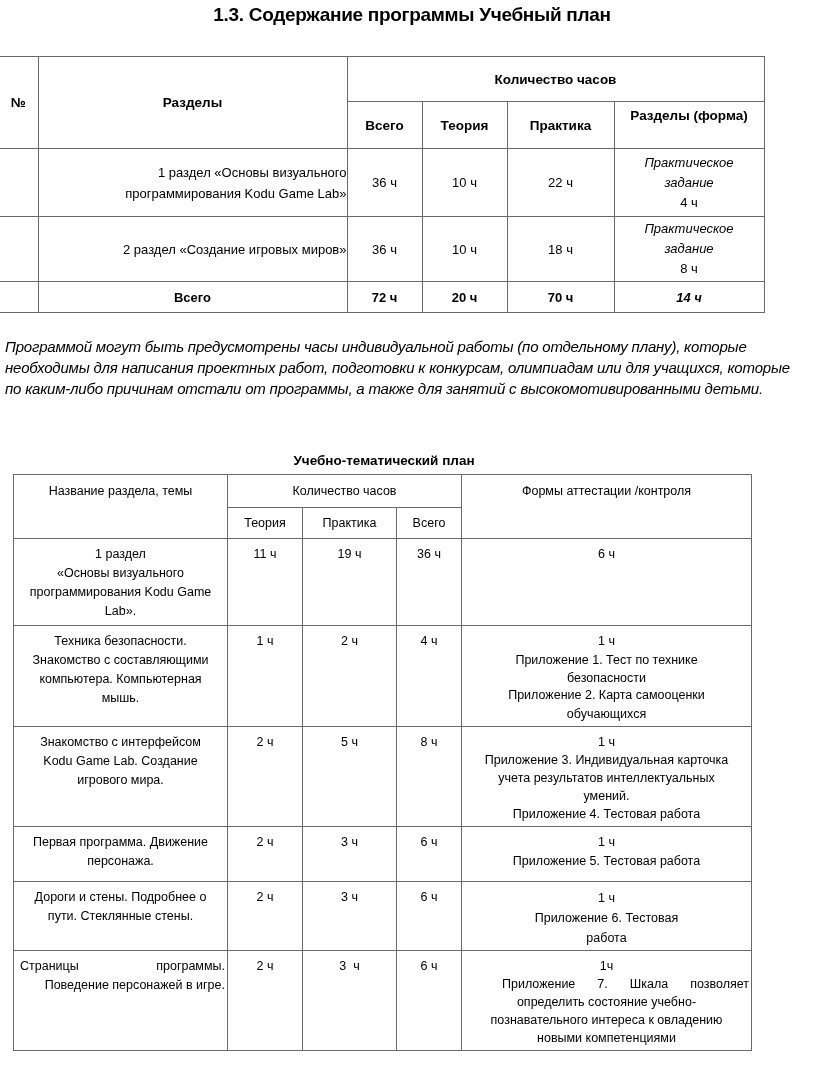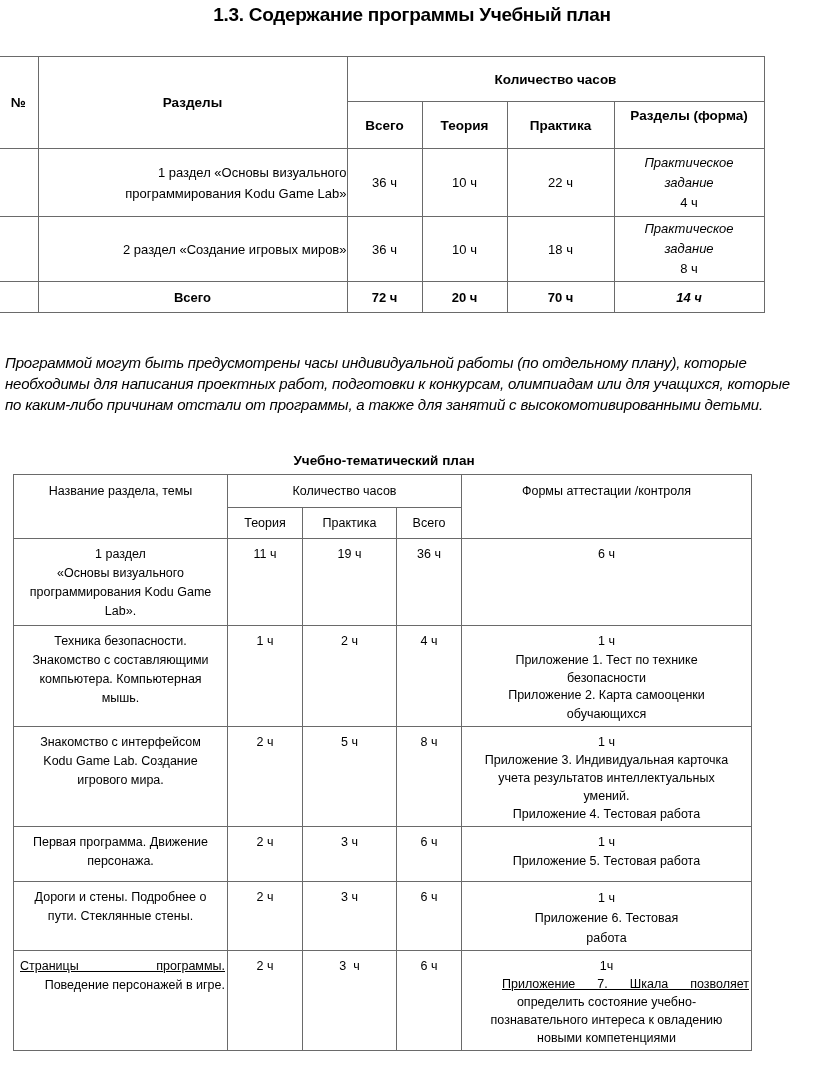--- a/index.html
+++ b/index.html
@@ -19,35 +19,35 @@
   #t1 { left: -1px; top: 56px; width: 765px; font-size: 13px; }
   #t1 th { font-weight: bold; font-size: 13.5px; }
   #t1 .c { text-align: center; }
   #t1 .left { text-align: right; padding-left: 2px; line-height: 21px; }
   #t1 .ital { font-style: italic; line-height: 20px; }
   #t1 .bi { font-style: italic; font-weight: bold; }
   #t1 .b { font-weight: bold; }
   #t1 td.noleft { border-left: none; }
 
   .para {
-    position: absolute; left: 5px; top: 352px; width: 790px;
+    position: absolute; left: 5px; top: 336px; width: 790px;
     font-size: 15px; font-style: italic; line-height: 21px; letter-spacing: -0.2px;
   }
   .subtitle {
     position: absolute; top: 453px; left: 0; width: 768px;
     text-align: center; font-size: 13.5px; font-weight: bold;
   }
 
   
   #t2 { left: 13px; top: 474px; width: 738px; font-size: 12.5px; line-height: 19px; }
   #t2 td { vertical-align: top; text-align: center; }
   #t2 .hdr td { vertical-align: middle; }
   #t2 .b { font-weight: normal; }
   #t2 .pad { padding-top: 6px; }
-  #t2 .justify { text-align: justify; text-align-last: justify; text-decoration: underline; }
+  #t2 .justify { text-align: justify; text-align-last: justify; }
   .ln { display: block; }
 </style>
 </head>
 <body>
 
 <div class="title">1.3. Содержание программы Учебный план</div>
 
 <table id="t1">
   <colgroup>
     <col style="width:39px">

